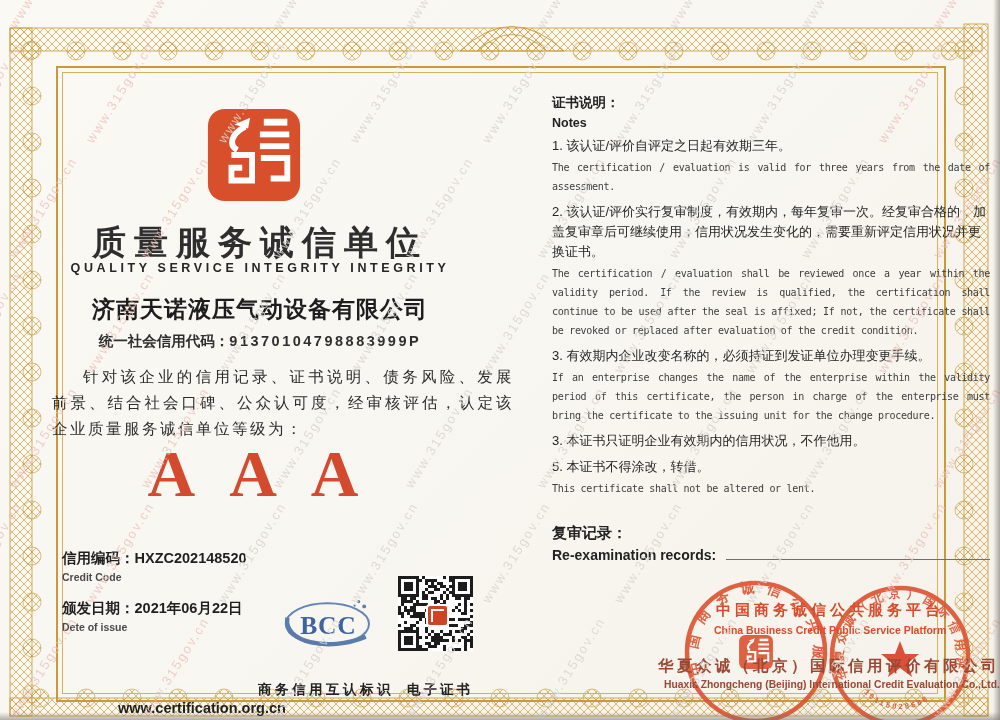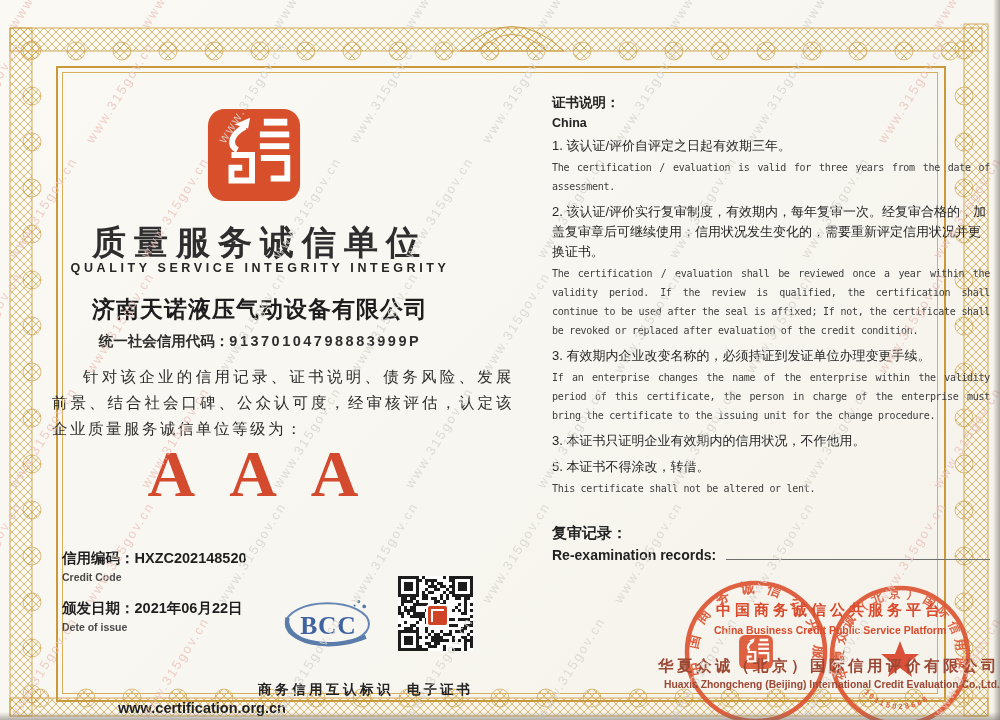--- a/index.html
+++ b/index.html
@@ -512,21 +512,21 @@
       <div style="left: 45px; top: 72px; width: 3px; height: 3px;"></div>
       <div style="left: 54px; top: 72px; width: 3px; height: 3px;"></div>
       <div style="left: 57px; top: 72px; width: 3px; height: 3px;"></div>
       <div style="left: 60px; top: 72px; width: 3px; height: 3px;"></div>
       <div style="left: 66px; top: 72px; width: 3px; height: 3px;"></div>
     </div>
   <div class="qr-caption">电子证书</div>
 
   <div class="right-col">
     <div class="notes-title-cn">证书说明：</div>
-    <div class="notes-title-en">China</div>
+    <div class="notes-title-en">Notes</div>
     <div class="note-cn">1. 该认证/评价自评定之日起有效期三年。</div>
     <div class="note-en">The certification / evaluation is valid for three years from the date of assessment.</div>
     <div class="note-cn">2. 该认证/评价实行复审制度，有效期内，每年复审一次。经复审合格的，加盖复审章后可继续使用；信用状况发生变化的，需要重新评定信用状况并更换证书。</div>
     <div class="note-en">The certification / evaluation shall be reviewed once a year within the validity period. If the review is qualified, the certification shall continue to be used after the seal is affixed; If not, the certificate shall be revoked or replaced after evaluation of the credit condition.</div>
     <div class="note-cn">3. 有效期内企业改变名称的，必须持证到发证单位办理变更手续。</div>
     <div class="note-en">If an enterprise changes the name of the enterprise within the validity period of this certificate, the person in charge of the enterprise must bring the certificate to the issuing unit for the change procedure.</div>
     <div class="note-cn">3. 本证书只证明企业有效期内的信用状况，不作他用。</div>
     <div class="note-cn">5. 本证书不得涂改，转借。</div>
     <div class="note-en">This certificate shall not be altered or lent.</div>
     <div class="re-exam">

